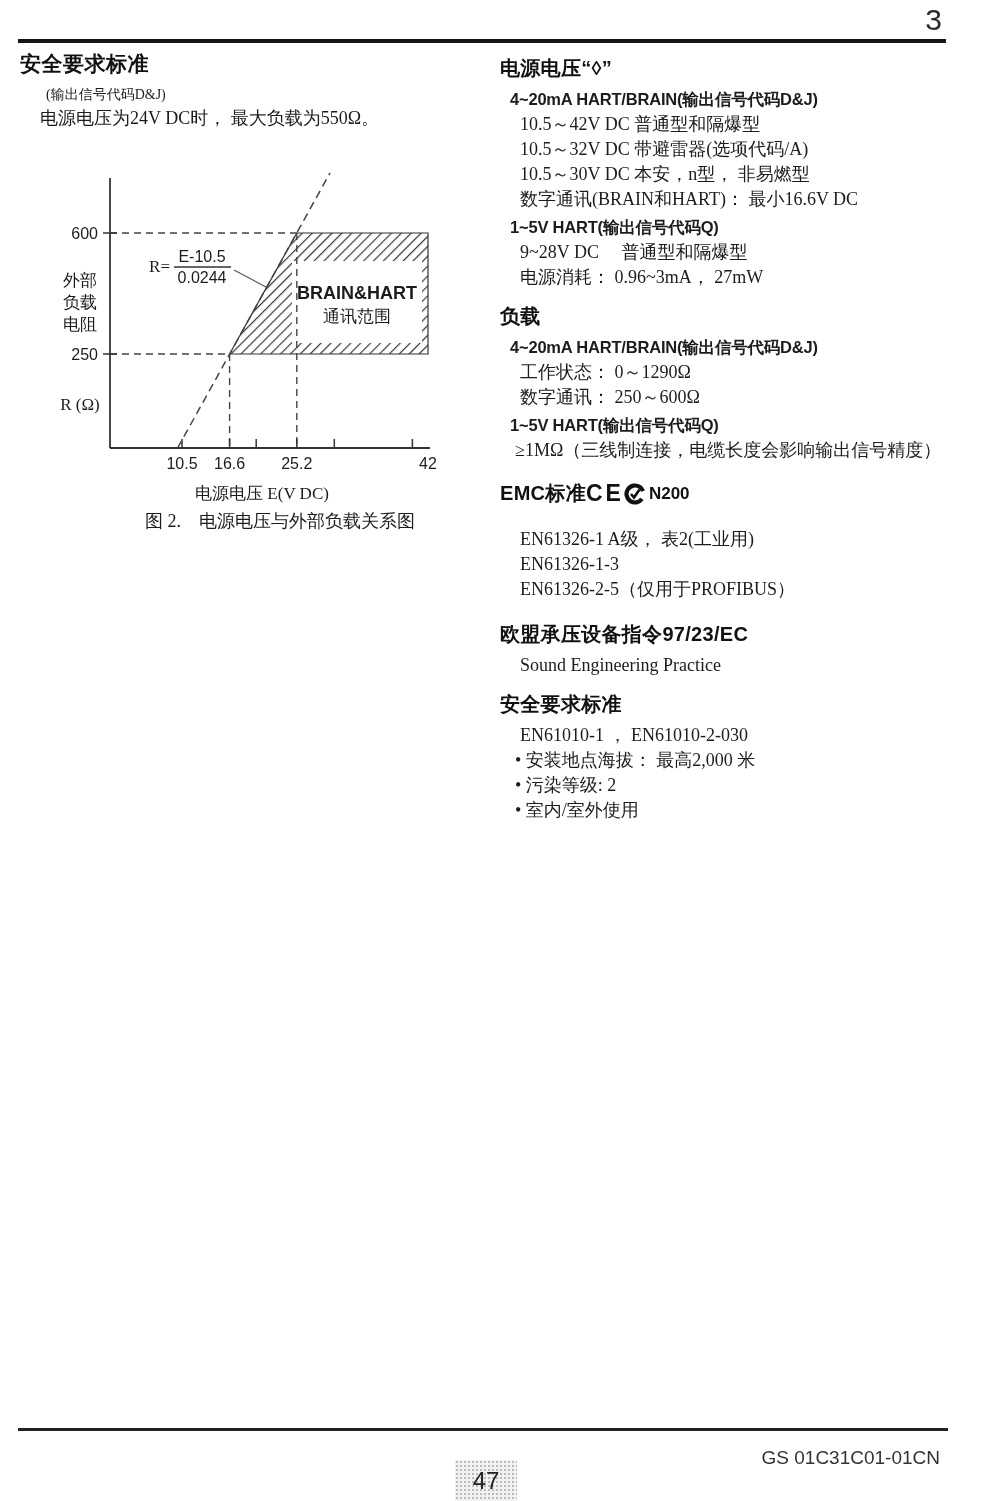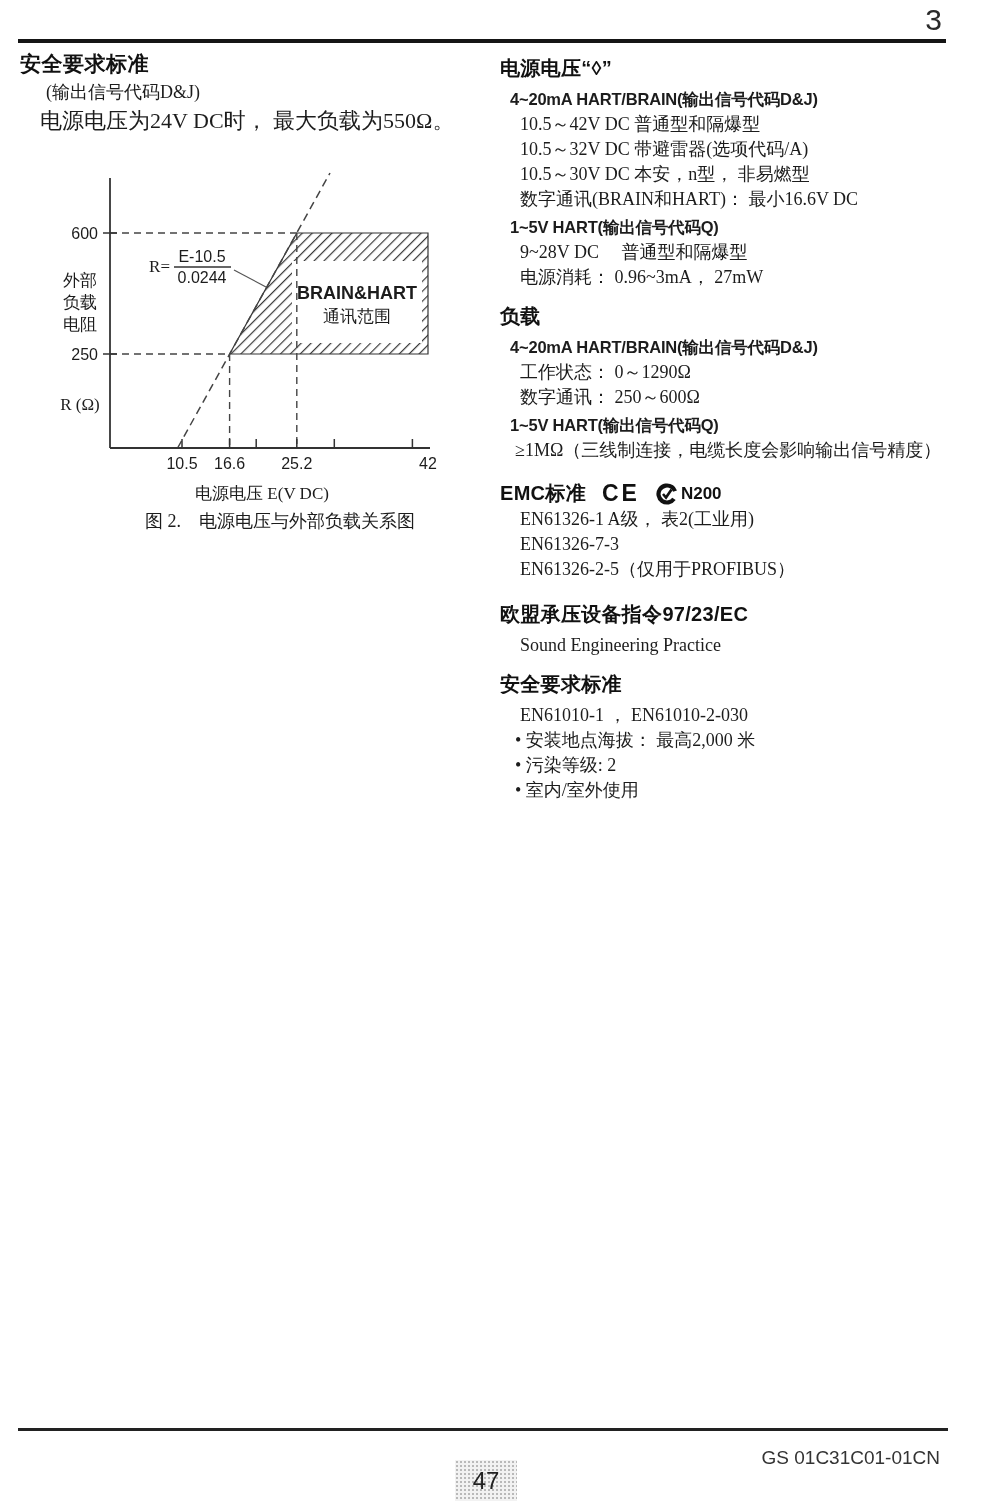--- a/index.html
+++ b/index.html
@@ -5,37 +5,37 @@
   html,body{margin:0;padding:0;}
   body{width:1000px;height:1501px;background:#ffffff;position:relative;overflow:hidden;
        font-family:"Liberation Serif", serif;color:#1c1c1c;}
   .page{position:absolute;inset:0;}
   
   .pageno-top{position:absolute;top:3px;right:58px;font:400 30px "Liberation Sans",sans-serif;color:#2a2a2a;}
   .rule-top{position:absolute;top:39px;left:18px;width:928px;height:4px;background:#151515;}
   
   .col-left{position:absolute;left:20px;top:50px;width:460px;}
   .h1{font:bold 21px "Liberation Sans",sans-serif;color:#111;margin:0;letter-spacing:0.5px;}
-  .lt-sub{position:absolute;left:26px;top:30px;font-size:18px;white-space:nowrap;}
-  .lt-body{position:absolute;left:20px;top:56px;font-size:22px;white-space:nowrap;}
+  .lt-sub{position:absolute;left:26px;top:36px;font-size:14px;white-space:nowrap;}
+  .lt-body{position:absolute;left:20px;top:56px;font-size:18px;white-space:nowrap;}
   .chart-wrap{position:absolute;left:20px;top:108px;}
   svg text{fill:#1c1c1c;}
   .t-sans{font-family:"Liberation Sans",sans-serif;font-size:16px;}
   .t-serif{font-family:"Liberation Serif",serif;font-size:17px;}
   .t-cap{font-family:"Liberation Serif",serif;font-size:18px;}
   .t-region1{font-family:"Liberation Sans",sans-serif;font-size:18px;font-weight:bold;}
   .t-region2{font-family:"Liberation Serif",serif;font-size:17px;}
   
   .col-right{position:absolute;left:500px;top:55px;width:468px;}
   .sec{margin:0 0 13px 0;}
   .sec-title{font:bold 20px "Liberation Sans",sans-serif;color:#111;margin:0 0 5px 0;letter-spacing:0.3px;}
   .l-h2{font:bold 16.5px "Liberation Sans",sans-serif;margin-left:10px;line-height:25px;letter-spacing:-0.2px;}
   .l-h2cn{font:bold 18px "Liberation Sans",sans-serif;margin-left:20px;line-height:25px;}
   .l-body{font:400 18px "Liberation Serif",serif;margin-left:20px;line-height:25px;white-space:nowrap;}
-  .emc-row{display:flex;align-items:center;gap:16px;margin:0 0 0 0;}
+  .emc-row{display:flex;align-items:center;margin:0 0 20px 0;}
   .ce-mark{font:bold 23px "Liberation Sans",sans-serif;letter-spacing:3px;color:#111;}
   .rcm-wrap{display:flex;align-items:center;gap:3px;}
   .rcm-num{font:bold 17px "Liberation Sans",sans-serif;color:#111;}
   
   .rule-bottom{position:absolute;top:1428px;left:18px;width:930px;height:3px;background:#222;}
   .footer-code{position:absolute;top:1447px;right:60px;font:400 19px "Liberation Sans",sans-serif;color:#333;}
   .footer-pagebox{position:absolute;top:1460px;left:455px;width:62px;height:41px;
       background-color:#f2f2f2;
       background-image:radial-gradient(#b9b9b9 0.9px, transparent 1px);
       background-size:4px 4px;
@@ -142,21 +142,21 @@
         <span class="ce-mark">CE</span>
         <span class="rcm-wrap">
           <svg width="22" height="22" viewBox="0 0 22 22">
             <circle cx="11" cy="11" r="8.5" fill="none" stroke="#111" stroke-width="4.2" stroke-dasharray="45 9" transform="rotate(35 11 11)"></circle>
             <polyline points="7,11 10,14.5 15.5,6.5" fill="none" stroke="#111" stroke-width="2.6"></polyline>
           </svg>
           <span class="rcm-num">N200</span>
         </span>
       </div>
       <div class="l-body">EN61326-1 A级， 表2(工业用)</div>
-      <div class="l-body">EN61326-7-3</div>
+      <div class="l-body">EN61326-1-3</div>
       <div class="l-body">EN61326-2-5（仅用于PROFIBUS）</div>
     </div>
 
     <div class="sec" style="margin-top:19px">
       <h2 class="sec-title">欧盟承压设备指令97/23/EC</h2>
       <div class="l-body">Sound Engineering Practice</div>
     </div>
 
     <div class="sec" style="margin-top:10px">
       <h2 class="sec-title">安全要求标准</h2>

